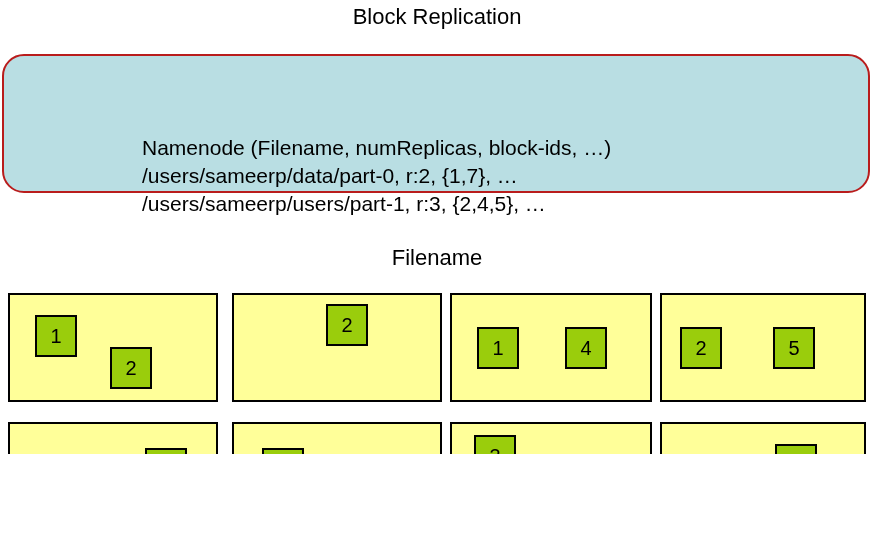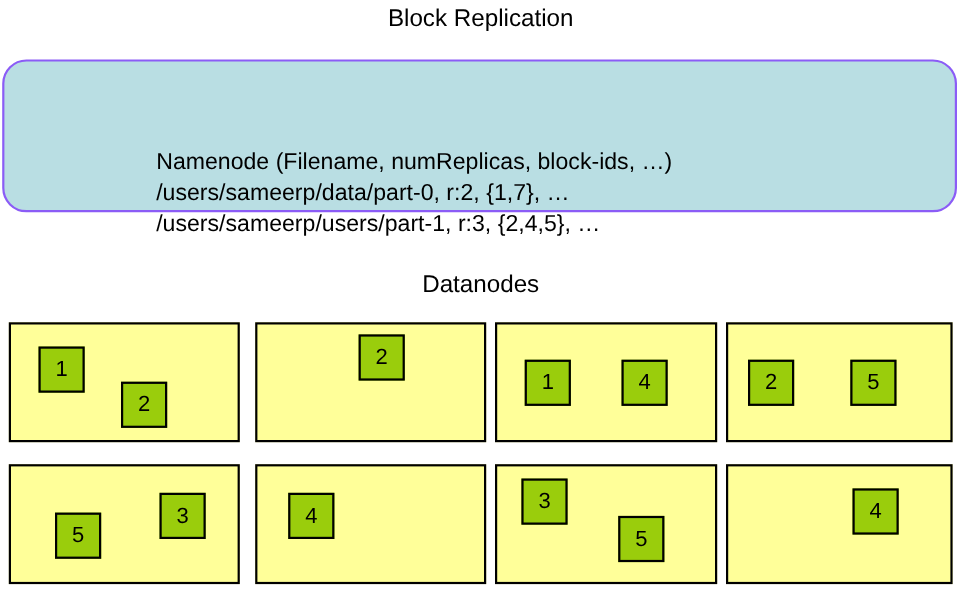--- a/index.html
+++ b/index.html
@@ -3,21 +3,21 @@
 <meta charset="utf-8">
 <style>
   html, body {
     margin: 0;
     padding: 0;
     background: #ffffff;
   }
   #canvas {
     position: relative;
     width: 874px;
-    height: 536px;
+    height: 454px;
     background: #ffffff;
     font-family: "Liberation Sans", sans-serif;
     overflow: hidden;
   }
   
   .diagram-title {
     position: absolute;
     left: 0;
     top: 4px;
     width: 874px;
@@ -28,21 +28,21 @@
   }
   
   .namenode-box {
     position: absolute;
     left: 2px;
     top: 54px;
     width: 868px;
     height: 139px;
     box-sizing: border-box;
     background: #b9dee3;
-    border: 2px solid #8b5cf6;
+    border: 2px solid #b91c1c;
     border-radius: 22px;
   }
   .namenode-text {
     position: absolute;
     left: 138px;
     top: 78px;
     font-size: 21px;
     line-height: 28px;
     color: #000000;
     white-space: pre;
@@ -89,21 +89,21 @@
 <body>
 
 <div id="canvas">
 
   <div class="diagram-title">Block Replication</div>
 
   <div class="namenode-box">
     <div class="namenode-text"><span class="nn-line">Namenode (Filename, numReplicas, block-ids, …)</span><span class="nn-line">/users/sameerp/data/part-0, r:2, {1,7}, …</span><span class="nn-line">/users/sameerp/users/part-1, r:3, {2,4,5}, …</span></div>
   </div>
 
-  <div class="datanodes-label">Datanodes</div>
+  <div class="datanodes-label">Filename</div>
 
   <div id="datanode-layer">
       <div class="datanode" style="left: 8px; top: 293px; width: 210px; height: 109px; background: rgb(255, 255, 153); border-color: rgb(0, 0, 0);">
         <div class="block" style="left: 25px; top: 20px; background: rgb(154, 205, 12); border-color: rgb(0, 0, 0);">1</div>
         <div class="block" style="left: 100px; top: 52px; background: rgb(154, 205, 12); border-color: rgb(0, 0, 0);">2</div>
       </div>
       <div class="datanode" style="left: 232px; top: 293px; width: 210px; height: 109px; background: rgb(255, 255, 153); border-color: rgb(0, 0, 0);">
         <div class="block" style="left: 92px; top: 9px; background: rgb(154, 205, 12); border-color: rgb(0, 0, 0);">2</div>
       </div>
       <div class="datanode" style="left: 450px; top: 293px; width: 202px; height: 109px; background: rgb(255, 255, 153); border-color: rgb(0, 0, 0);">

